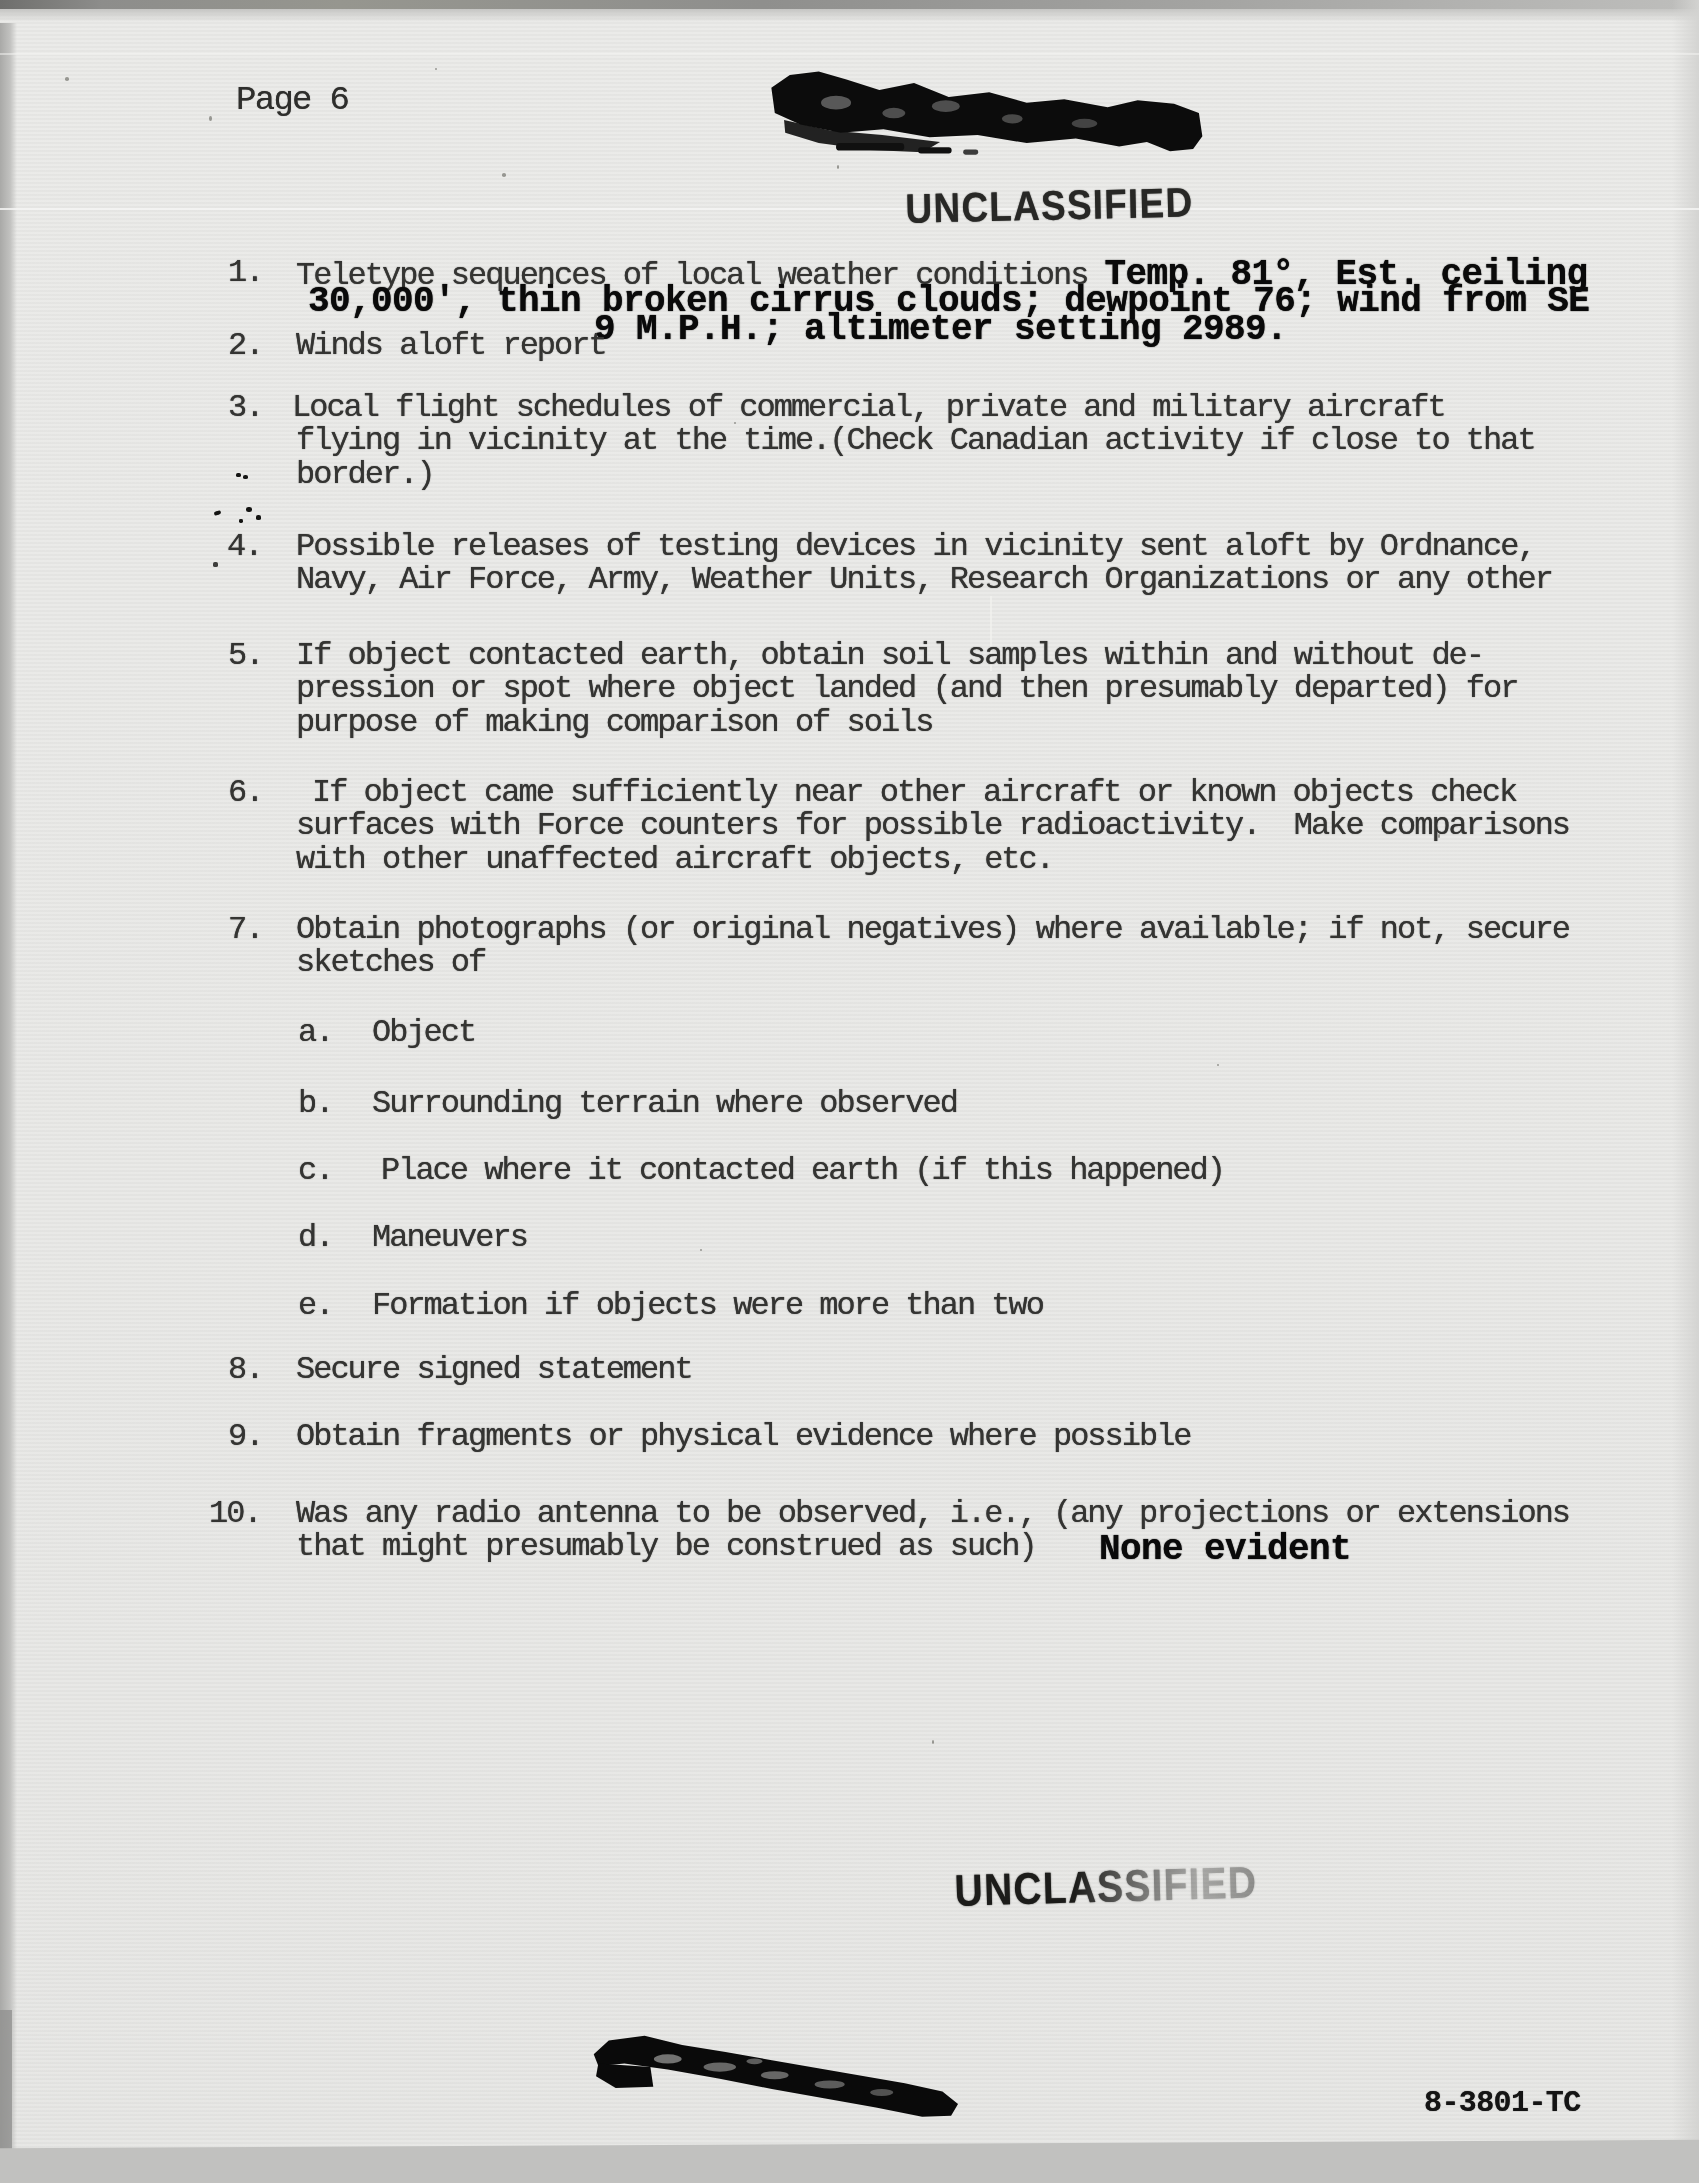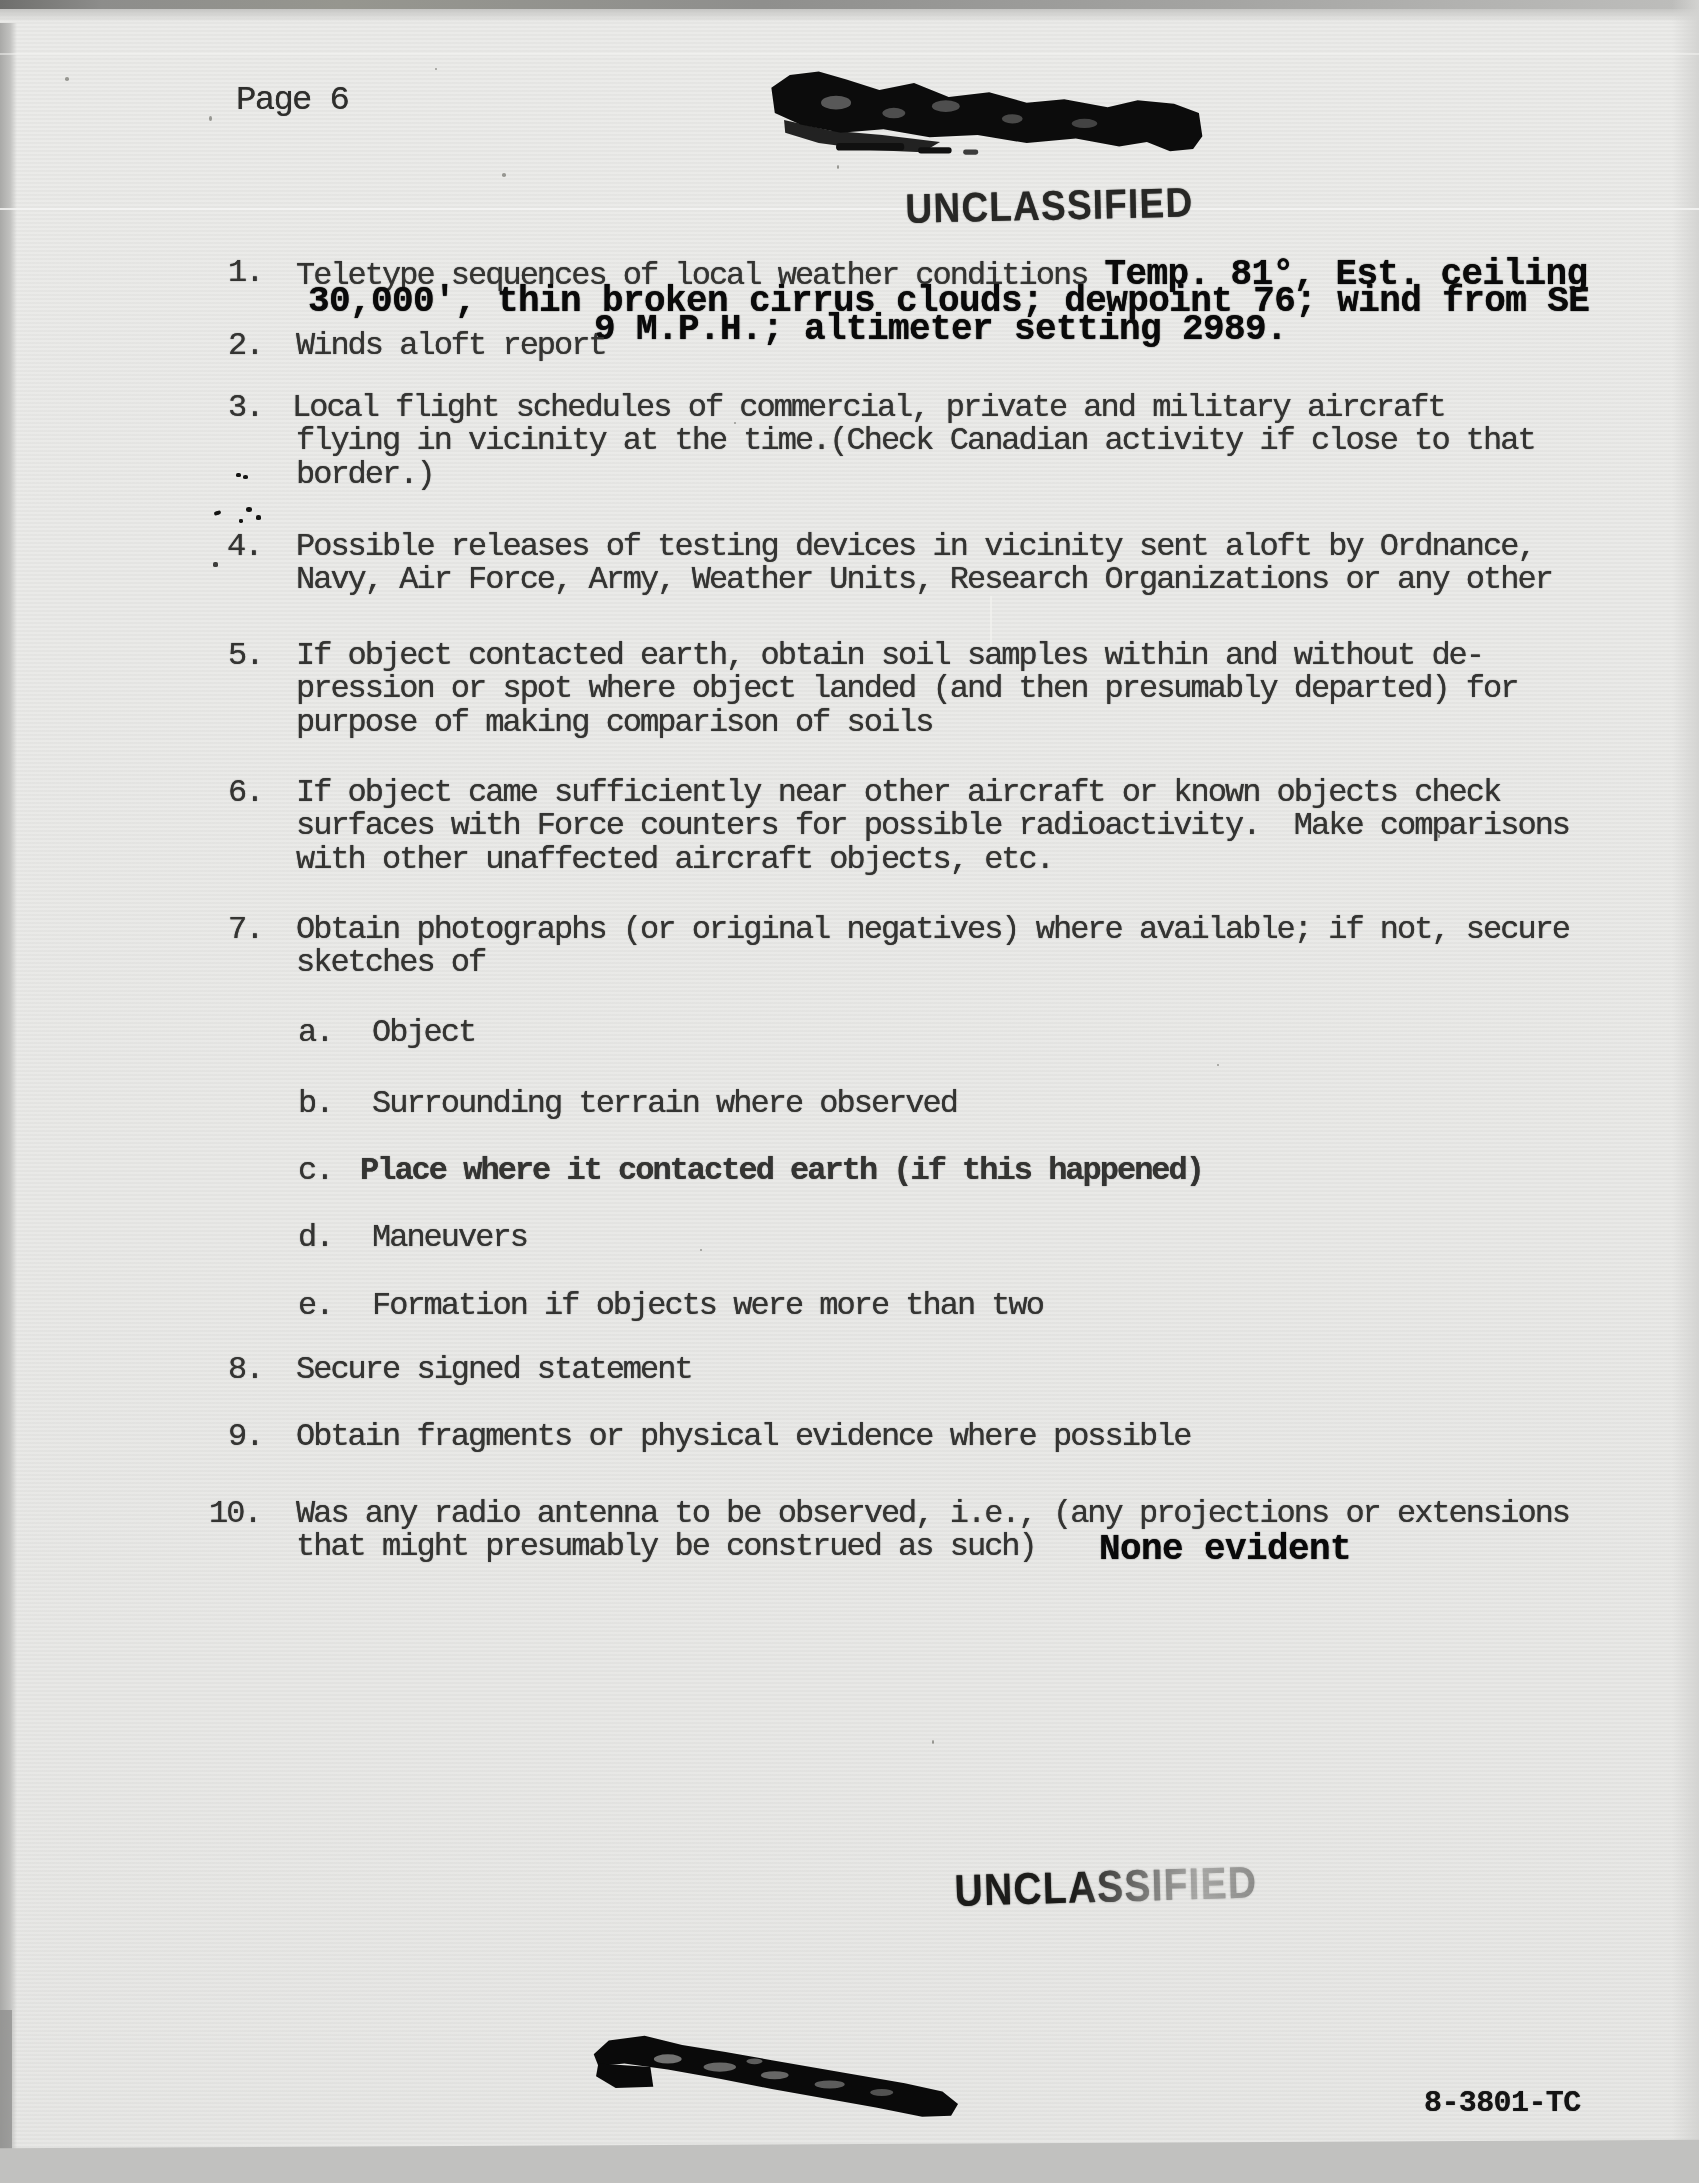--- a/index.html
+++ b/index.html
@@ -137,21 +137,21 @@
         <span style="left: 296px;"><span class="q">If object contacted earth, obtain soil samples within and without de-</span></span>
       </div>
       <div class="line" style="top: 670px;">
         <span style="left: 296px;"><span class="q">pression or spot where object landed (and then presumably departed) for</span></span>
       </div>
       <div class="line" style="top: 704px;">
         <span style="left: 296px;"><span class="q">purpose of making comparison of soils</span></span>
       </div>
       <div class="line" style="top: 774px;">
         <span class="num q" style="left: 228px;">6.</span>
-        <span style="left: 296px; text-align: center;"><span class="q">If object came sufficiently near other aircraft or known objects check</span></span>
+        <span style="left: 312px; text-align: center;"><span class="q">If object came sufficiently near other aircraft or known objects check</span></span>
       </div>
       <div class="line" style="top: 807px;">
         <span style="left: 296px;"><span class="q">surfaces with Force counters for possible radioactivity.  Make comparisons</span></span>
       </div>
       <div class="line" style="top: 841px;">
         <span style="left: 296px;"><span class="q">with other unaffected aircraft objects, etc.</span></span>
       </div>
       <div class="line" style="top: 911px;">
         <span class="num q" style="left: 228px;">7.</span>
         <span style="left: 296px;"><span class="q">Obtain photographs (or original negatives) where available; if not, secure</span></span>
@@ -162,21 +162,21 @@
       <div class="line" style="top: 1014px;">
         <span class="num q" style="left: 298px;">a.</span>
         <span style="left: 372px;"><span class="q">Object</span></span>
       </div>
       <div class="line" style="top: 1085px;">
         <span class="num q" style="left: 298px;">b.</span>
         <span style="left: 372px;"><span class="q">Surrounding terrain where observed</span></span>
       </div>
       <div class="line" style="top: 1152px;">
         <span class="num q" style="left: 298px;">c.</span>
-        <span style="left: 360px; font-weight: bold;"><span class="q">Place where it contacted earth (if this happened)</span></span>
+        <span style="left: 381px;"><span class="q">Place where it contacted earth (if this happened)</span></span>
       </div>
       <div class="line" style="top: 1219px;">
         <span class="num q" style="left: 298px;">d.</span>
         <span style="left: 372px;"><span class="q">Maneuvers</span></span>
       </div>
       <div class="line" style="top: 1287px;">
         <span class="num q" style="left: 298px;">e.</span>
         <span style="left: 372px;"><span class="q">Formation if objects were more than two</span></span>
       </div>
       <div class="line" style="top: 1351px;">

